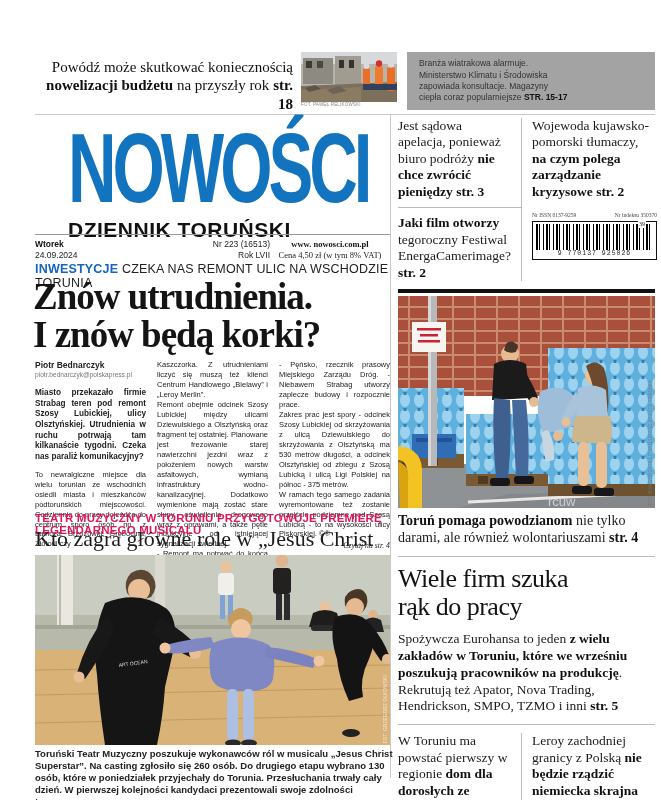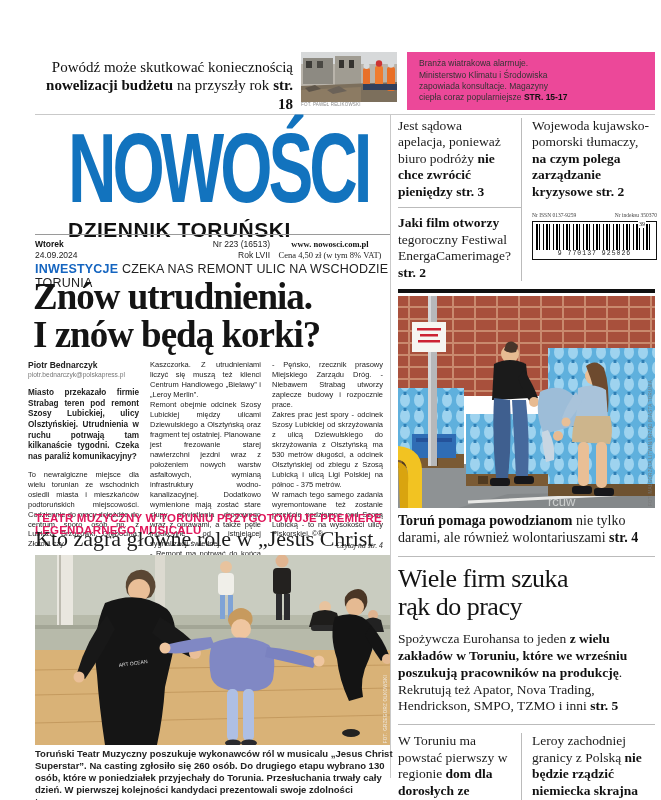--- a/index.html
+++ b/index.html
@@ -12,21 +12,21 @@
   .serif { font-family:"Liberation Serif", serif; }
   .pre { white-space:pre-line; }
 
   
   .top-strip { position:absolute; top:52px; left:35px; right:6px; height:58px; display:flex; }
   .flood-teaser { width:258px; text-align:right; font-family:"Liberation Serif",serif;
     font-size:15px; line-height:1.22; padding-top:6px; color:#111; }
   .flood-photo-wrap { width:96px; margin-left:8px; }
   .flood-photo { width:96px; height:50px; display:block; }
   .photo-credit-sm { font-size:4.5px; color:#888; letter-spacing:.2px; }
-  .biznes-box { flex:1; margin-left:10px; background:#ec4899; display:flex; align-items:center; padding:6px 12px; }
+  .biznes-box { flex:1; margin-left:10px; background:#a3a3a3; display:flex; align-items:center; padding:6px 12px; }
   .biznes-text { font-size:8.5px; line-height:1.35; color:#333; flex:1; }
   .biznes-text b { color:#111; }
   .biznes-logo { font-family:"Liberation Serif",serif; font-size:33px; letter-spacing:1px; color:#101010; }
 
   .rule-under-strip { position:absolute; top:114px; left:35px; width:620px; border-top:1px solid #c9c9c9; }
   .vert-divider { position:absolute; top:114px; bottom:22px; left:390px; border-left:1px solid #c9c9c9; }
 
   
   .masthead { position:absolute; top:124px; left:68px; width:320px; }
   .logo-title { display:inline-block; font-weight:bold; font-size:84px; line-height:.9;
@@ -35,21 +35,21 @@
   .date-row { position:absolute; top:234px; left:35px; width:355px; border-top:1px solid #9a9a9a;
     padding-top:4px; display:flex; font-size:8.5px; line-height:1.35; color:#222; }
   .date-row .c1 { width:115px; } .date-row .c2 { width:120px;text-align:right; } .date-row .c3 { flex:1; text-align:center;font-family:Liberation Serif, serif; }
 
   
   .kicker-row { position:absolute; top:262px; left:35px; width:355px; font-size:12.5px; font-weight:bold; letter-spacing:.2px; }
   .kicker-tag { color:#1565c0; } .kicker-rest { color:#222; font-weight:normal; }
   .lead-headline { position:absolute; top:278px; left:33px; width:360px;
     font-family:"Liberation Serif",serif; font-weight:bold; font-size:37px; line-height:1.02;
     letter-spacing:-1px; color:#141414; }
-  .article { position:absolute; top:360px; left:28px; width:355px; display:flex; gap:11px; }
+  .article { position:absolute; top:360px; left:35px; width:355px; display:flex; gap:11px; }
   .article .col { width:111px; font-size:7.5px; line-height:1.33; text-align:justify; color:#222; }
   .byline-name { font-weight:bold; font-size:8.5px; }
   .byline-email { font-size:6.6px; color:#777; margin-bottom:8px; }
   .lead-par { font-weight:bold; font-size:8.2px; line-height:1.3; margin-bottom:7px; }
   .read-more { display:block; text-align:right; font-style:italic; font-family:"Liberation Serif",serif; font-size:7.8px; margin-top:2px; }
 
   
   .casting-kicker { position:absolute; top:512px; left:35px; width:355px;
     font-size:11.5px; font-weight:bold; color:#e0175b; letter-spacing:.2px; }
   .casting-headline { position:absolute; top:526px; left:35px; width:355px;

